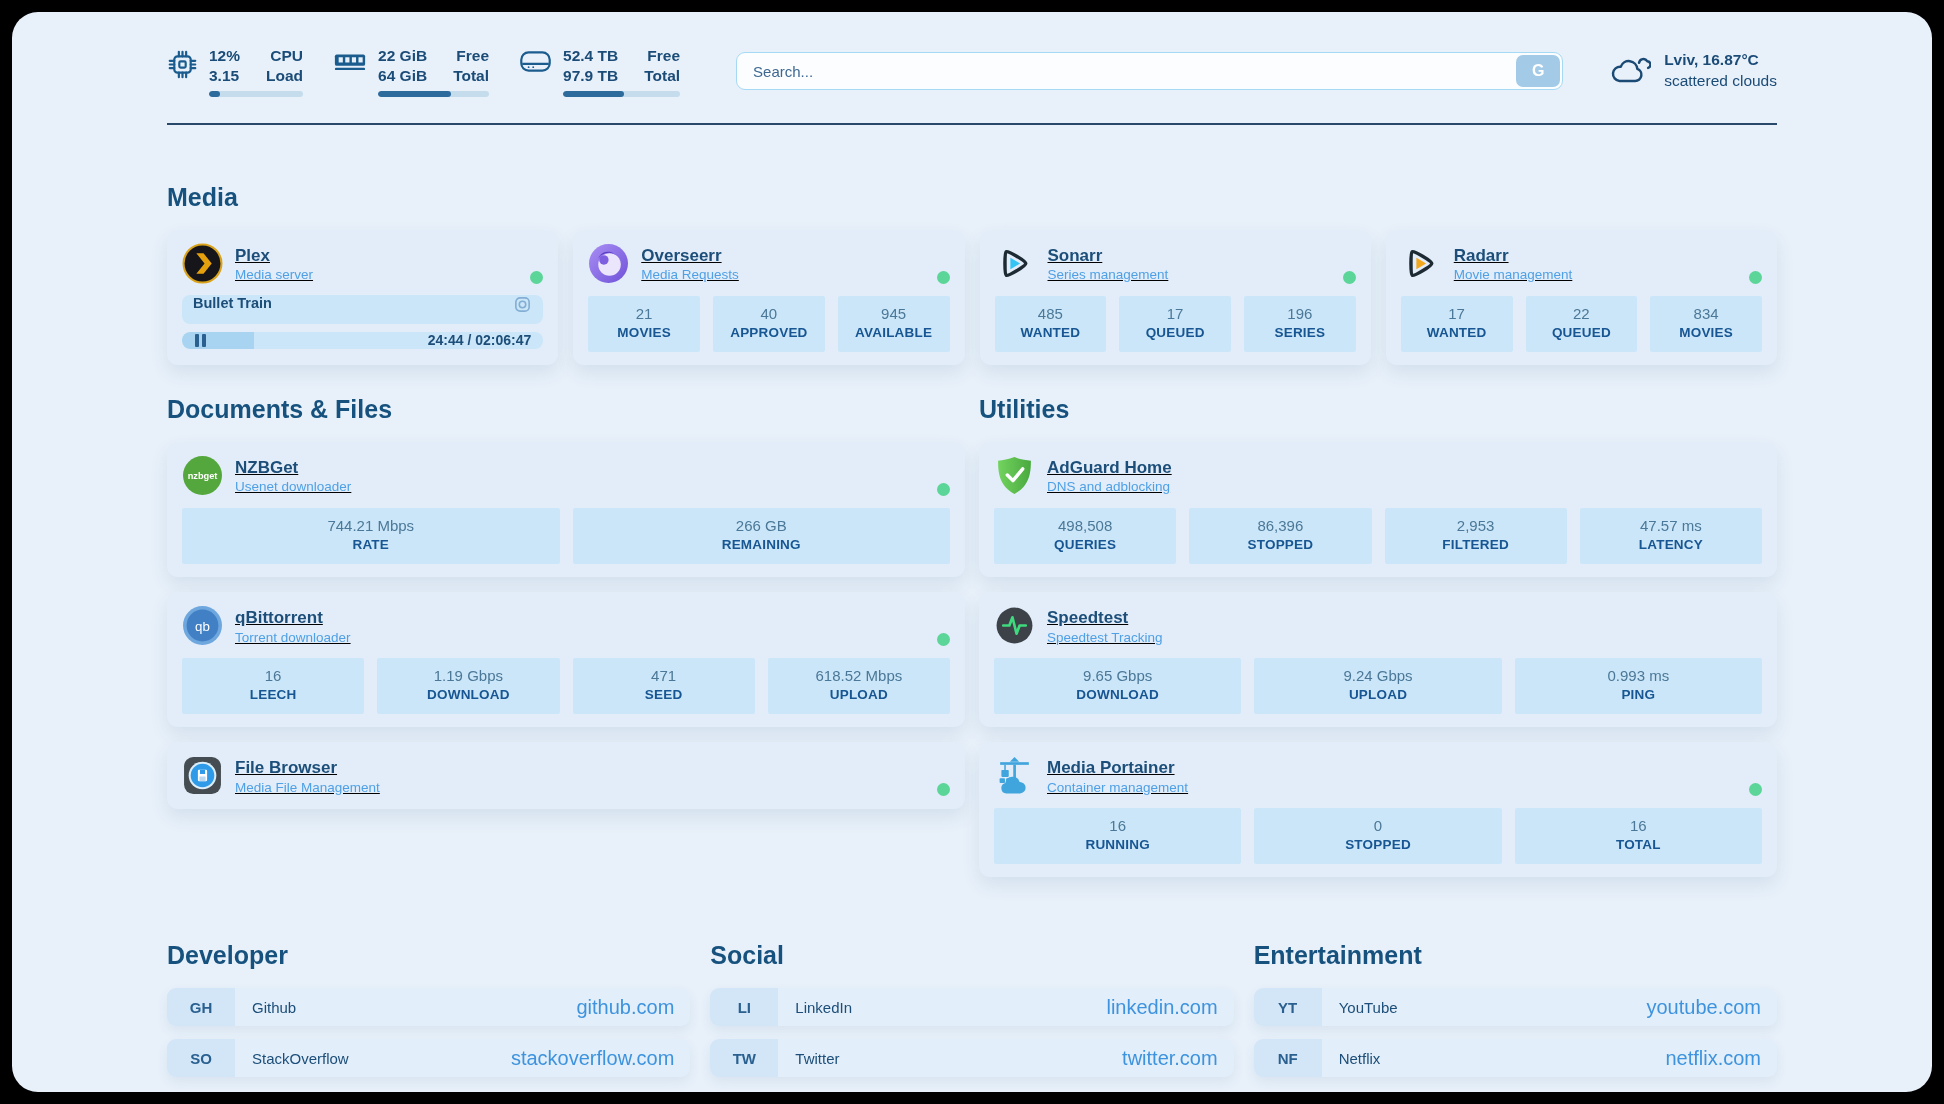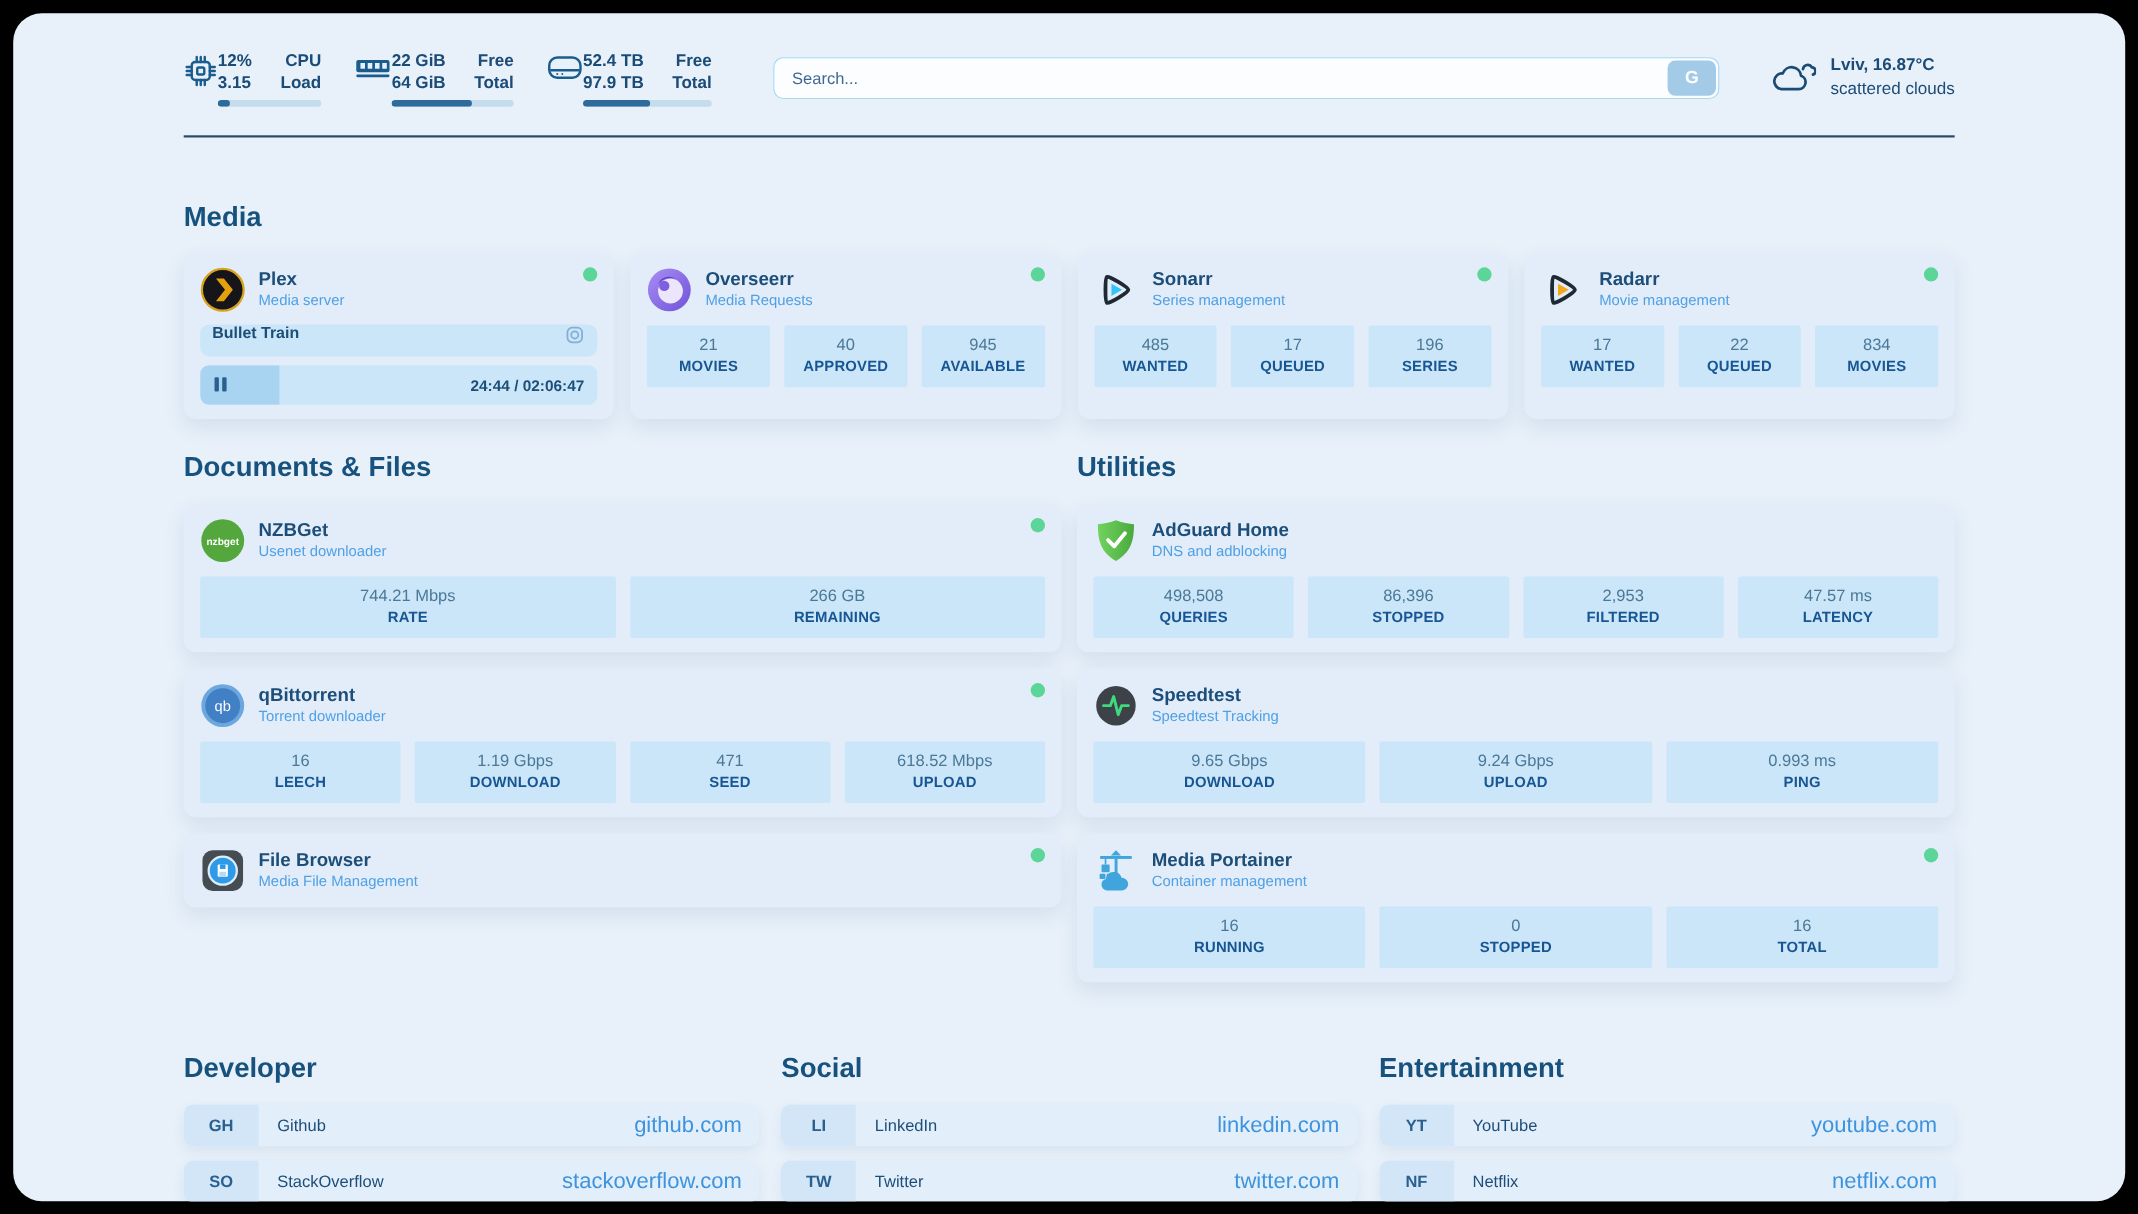--- a/index.html
+++ b/index.html
@@ -14,21 +14,21 @@
     width:100%; height:100%;
     background:#e8f1fa;
     border-radius:26px;
     overflow:hidden;
   }
   .container { width:1610px; margin:0 auto; padding-top:34px; }
 
   
   .topbar { display:flex; align-items:center; }
   .sysstats { display:flex; gap:30px; }
-  .stat-group { display:flex; align-items:flex-start; }
+  .stat-group { display:flex; gap:11px; align-items:flex-start; }
   .sg-icon { margin-top:3px; flex:none; }
   .sg-text {
     display:grid; grid-template-columns:auto auto; column-gap:26px;
     font-size:15.5px; font-weight:600; color:#1b4b77; line-height:1.3;
   }
   .sg-text .l { text-align:right; }
   .sg-bar { grid-column:1 / span 2; height:5.5px; background:#c5dcec; border-radius:3px; margin-top:5px; overflow:hidden; }
   .sg-fill { height:100%; background:#2e6b9d; border-radius:3px; }
 
   .searchwrap { flex:1; position:relative; margin:0 46px 0 56px;border-radius:19px; }
@@ -55,21 +55,21 @@
   .section-title { font-size:25px; font-weight:600; color:#17527e; }
   .media-section { margin-top:58px; }
   .grid4 { display:grid; grid-template-columns:repeat(4,1fr); gap:15px; margin-top:18px; }
   .two-col { display:grid; grid-template-columns:1fr 1fr; gap:14px; margin-top:30px; }
   .col-cards { display:flex; flex-direction:column; gap:15px; margin-top:18px; }
 
   .card {
     background:#e2edf9; border-radius:11px; padding:13px 15px;
     box-shadow:0 8px 18px rgba(31,80,130,0.10); cursor:pointer;
   }
-  .card-head { display:flex; align-items:flex-start; gap:12px; }
+  .card-head { display:flex; align-items:flex-end; gap:12px;text-decoration:underline; }
   .app-icon { width:41px; height:41px; flex:none; display:flex; align-items:center; justify-content:center; }
   .app-name { font-size:17px; font-weight:600; color:#1c4e79; line-height:1.25; }
   .app-sub  { font-size:13.5px; color:#4fa0e5; line-height:1.3; }
   .dot { width:13px; height:13px; border-radius:50%; background:#5bd598; margin-left:auto; flex:none; }
 
   .stat-row { display:flex; gap:13px; margin-top:12px; }
   .stat-box {
     flex:1; background:#cbe6f8; border-radius:2px;
     padding:8px 4px 9px; text-align:center;
   }
@@ -77,21 +77,21 @@
   .stat-lab { font-size:13.5px; font-weight:700; color:#175693; line-height:1.4; letter-spacing:.2px; }
 
   
   .media-bar {
     margin-top:11px; background:#cbe6f8; border-radius:8px; height:29px;
     display:flex; padding:0 11px;
     font-size:14.5px; color:#1c4e79; font-weight:600;
   }
   .media-bar .mt-icon { margin-left:auto; display:flex; }
   .progress-bar {
-    margin-top:8px; background:#cbe6f8; border-radius:8px; height:36px;
+    margin-top:8px; background:#cbe6f8; border-radius:8px; height:17px;
     position:relative; overflow:hidden;
     display:flex; align-items:center;
   }
   .progress-fill { position:absolute; left:0; top:0; bottom:0; background:#a9d4f1; border-radius:8px 0 0 8px; }
   .pause { position:relative; display:flex; gap:3.5px; margin-left:13px; }
   .pause i { width:3.5px; height:13px; background:#2a6090; border-radius:1px; }
   .progress-time { position:relative; margin-left:auto; padding-right:12px; font-size:14px; font-weight:700; color:#1c4e79; }
 
   
   .three-col { display:grid; grid-template-columns:1fr 1fr 1fr; gap:20px; margin-top:64px; padding-bottom:40px; }

